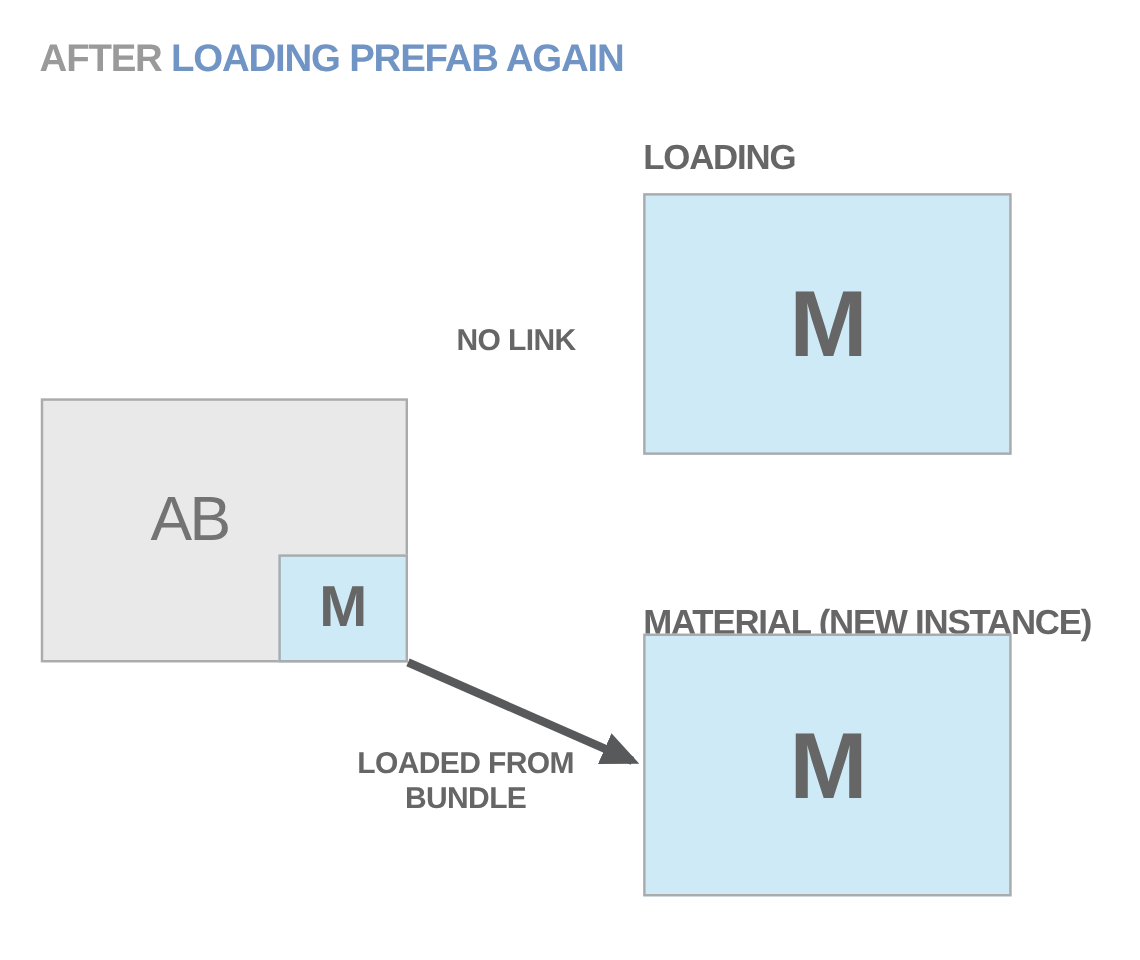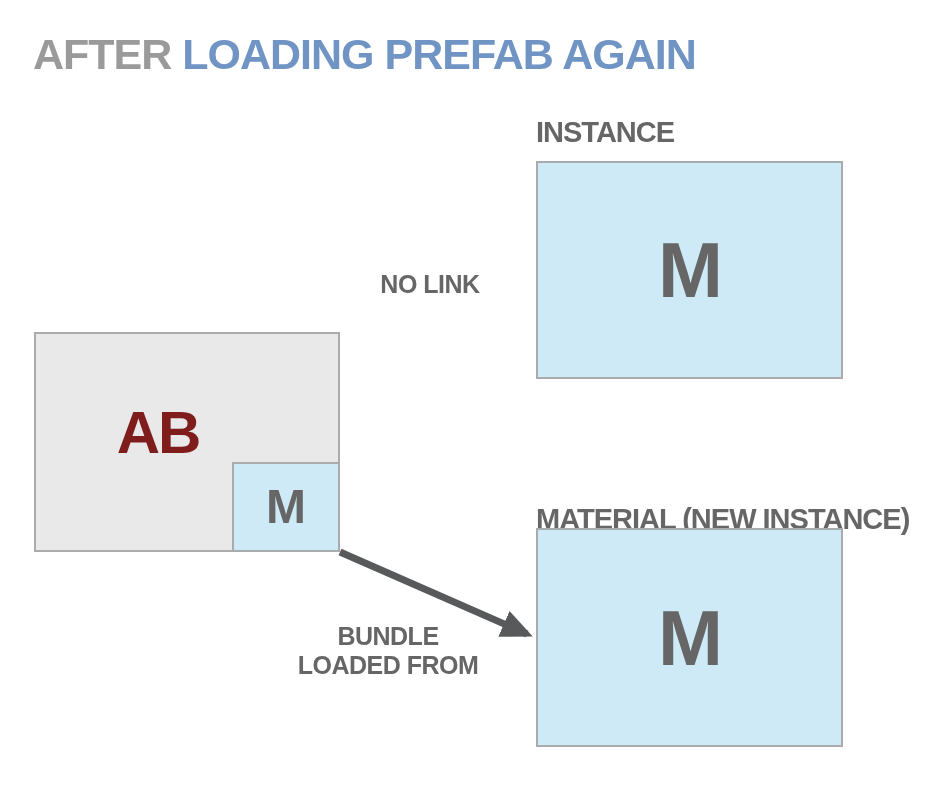--- a/index.html
+++ b/index.html
@@ -12,21 +12,21 @@
     position: relative;
     width: 950px;
     height: 800px;
     background: #ffffff;
     overflow: hidden;
   }
   .title {
     position: absolute;
     left: 33px;
     top: 30px;
-    font-size: 43px;
+    font-size: 32px;
     font-weight: bold;
     letter-spacing: -1px;
     white-space: nowrap;
   }
   .title .t-gray { color: #9a9a9a; }
   .title .t-blue { color: #7094c4; }
 
   .box-label {
     position: absolute;
     font-size: 29px;
@@ -55,23 +55,23 @@
   .box-blue { background: #cdeaf6; }
   .box-gray { background: #e9e9e9; }
   .big-letter {
     font-size: 78px;
     font-weight: bold;
     color: #666666;
     line-height: 1;
     letter-spacing: -2px;
   }
   .ab-letter {
-    font-size: 60px;
-    font-weight: bold;
-    color: #7f1d1d;
+    font-size: 52px;
+    font-weight: normal;
+    color: #737373;
     line-height: 1;
     letter-spacing: -2px;
   }
   .sub-letter {
     font-size: 48px;
     font-weight: bold;
     color: #666666;
     line-height: 1;
   }
   .arrow-layer {
@@ -85,21 +85,21 @@
 </style>
 </head>
 <body>
 
 <div class="canvas">
 
   <div class="title">
     <span class="t-gray">AFTER </span><span class="t-blue">LOADING PREFAB AGAIN</span>
   </div>
 
-  <div class="box-label" style="left:536px; top:116px;">INSTANCE</div>
+  <div class="box-label" style="left:536px; top:116px;">LOADING</div>
   <div class="box box-blue" style="left:536px; top:161px; width:307px; height:218px;">
     <span class="big-letter">M</span>
   </div>
 
   <div class="mid-label" style="left:370px; top:270px; width:120px;">NO LINK</div>
 
   <div class="box box-gray" style="left:34px; top:332px; width:306px; height:220px; padding-right:58px; padding-bottom:18px;">
     <span class="ab-letter">AB</span>
   </div>
 
@@ -110,22 +110,22 @@
   <svg class="arrow-layer" viewBox="0 0 950 800">
     <defs>
       <marker id="arrowhead" markerWidth="4.5" markerHeight="4" refX="3.6" refY="2" orient="auto">
         <path d="M0,0 L4.5,2 L0,4 Z" fill="#58595b"></path>
       </marker>
     </defs>
     <line x1="340" y1="552" x2="527" y2="634" stroke-width="7" marker-end="url(#arrowhead)" stroke="#58595b"></line>
   </svg>
 
   <div class="mid-label" style="left:288px; top:622px; width:200px;">
+    <div>LOADED FROM</div>
     <div>BUNDLE</div>
-    <div>LOADED FROM</div>
   </div>
 
   <div class="box-label" style="left:536px; top:483px;margin-top:20px;">MATERIAL (NEW INSTANCE)</div>
   <div class="box box-blue" style="left:536px; top:528px; width:307px; height:219px;">
     <span class="big-letter">M</span>
   </div>
 
 </div>
 
 </body></html>

